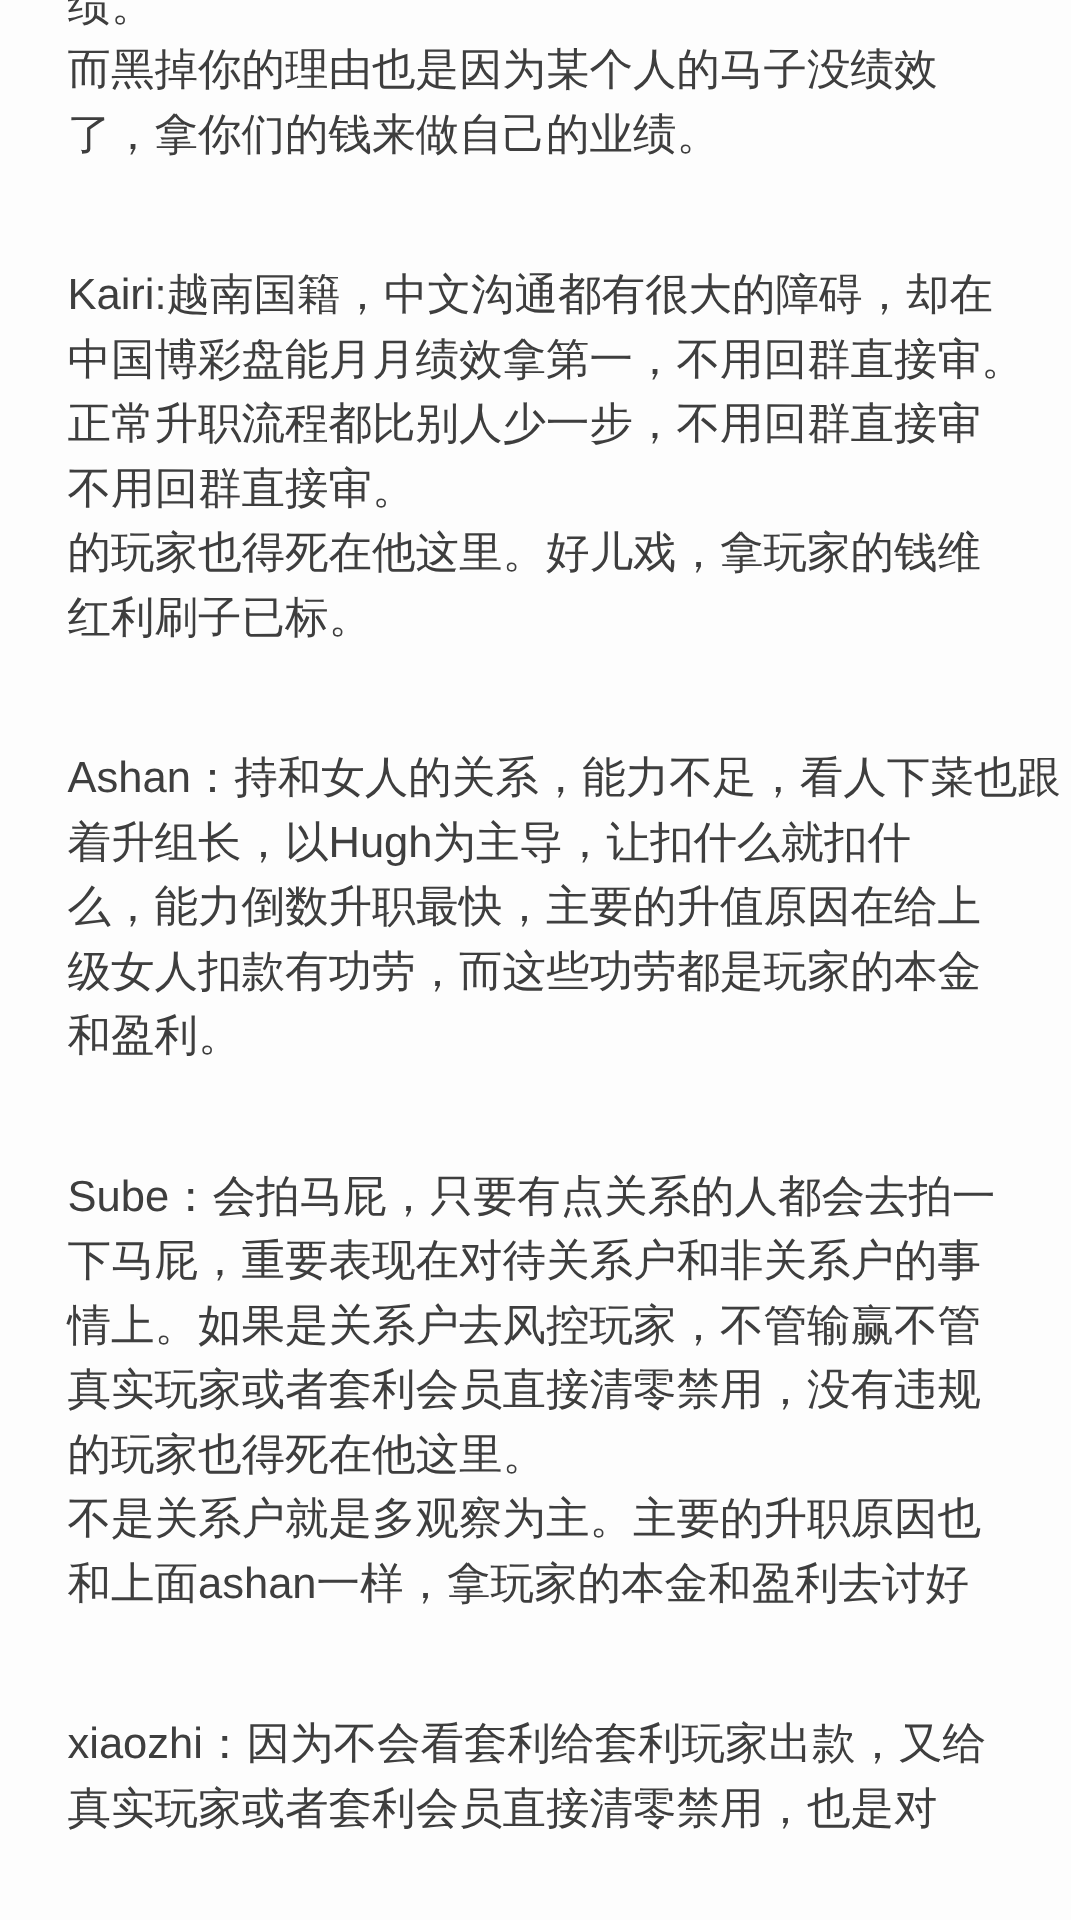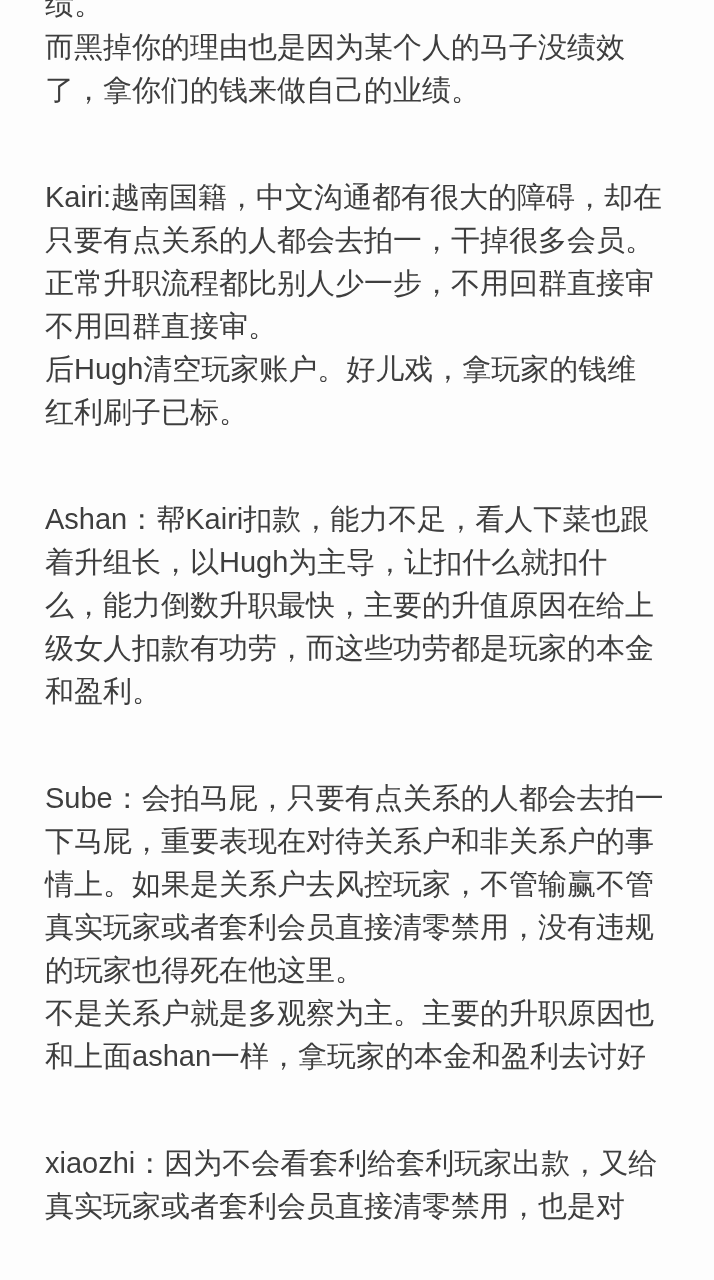--- a/index.html
+++ b/index.html
@@ -38,28 +38,28 @@
 <body style="background: rgb(253, 253, 253);">
 
 <div class="doc" id="doc" style="color: rgb(62, 62, 62);">
     <div class="paragraph">
       <div class="line">绩。</div>
       <div class="line">而黑掉你的理由也是因为某个人的马子没绩效</div>
       <div class="line">了，拿你们的钱来做自己的业绩。</div>
     </div>
     <div class="paragraph">
       <div class="line">Kairi:越南国籍，中文沟通都有很大的障碍，却在</div>
-      <div class="line">只要有点关系的人都会去拍一，干掉很多会员。</div>
+      <div class="line">中国博彩盘能月月绩效拿第一，不用回群直接审。</div>
       <div class="line">正常升职流程都比别人少一步，不用回群直接审</div>
       <div class="line">不用回群直接审。</div>
-      <div class="line">后Hugh清空玩家账户。好儿戏，拿玩家的钱维</div>
+      <div class="line">的玩家也得死在他这里。好儿戏，拿玩家的钱维</div>
       <div class="line">红利刷子已标。</div>
     </div>
     <div class="paragraph">
-      <div class="line">Ashan：帮Kairi扣款，能力不足，看人下菜也跟</div>
+      <div class="line">Ashan：持和女人的关系，能力不足，看人下菜也跟</div>
       <div class="line">着升组长，以Hugh为主导，让扣什么就扣什</div>
       <div class="line">么，能力倒数升职最快，主要的升值原因在给上</div>
       <div class="line">级女人扣款有功劳，而这些功劳都是玩家的本金</div>
       <div class="line">和盈利。</div>
     </div>
     <div class="paragraph">
       <div class="line">Sube：会拍马屁，只要有点关系的人都会去拍一</div>
       <div class="line">下马屁，重要表现在对待关系户和非关系户的事</div>
       <div class="line">情上。如果是关系户去风控玩家，不管输赢不管</div>
       <div class="line">真实玩家或者套利会员直接清零禁用，没有违规</div>

